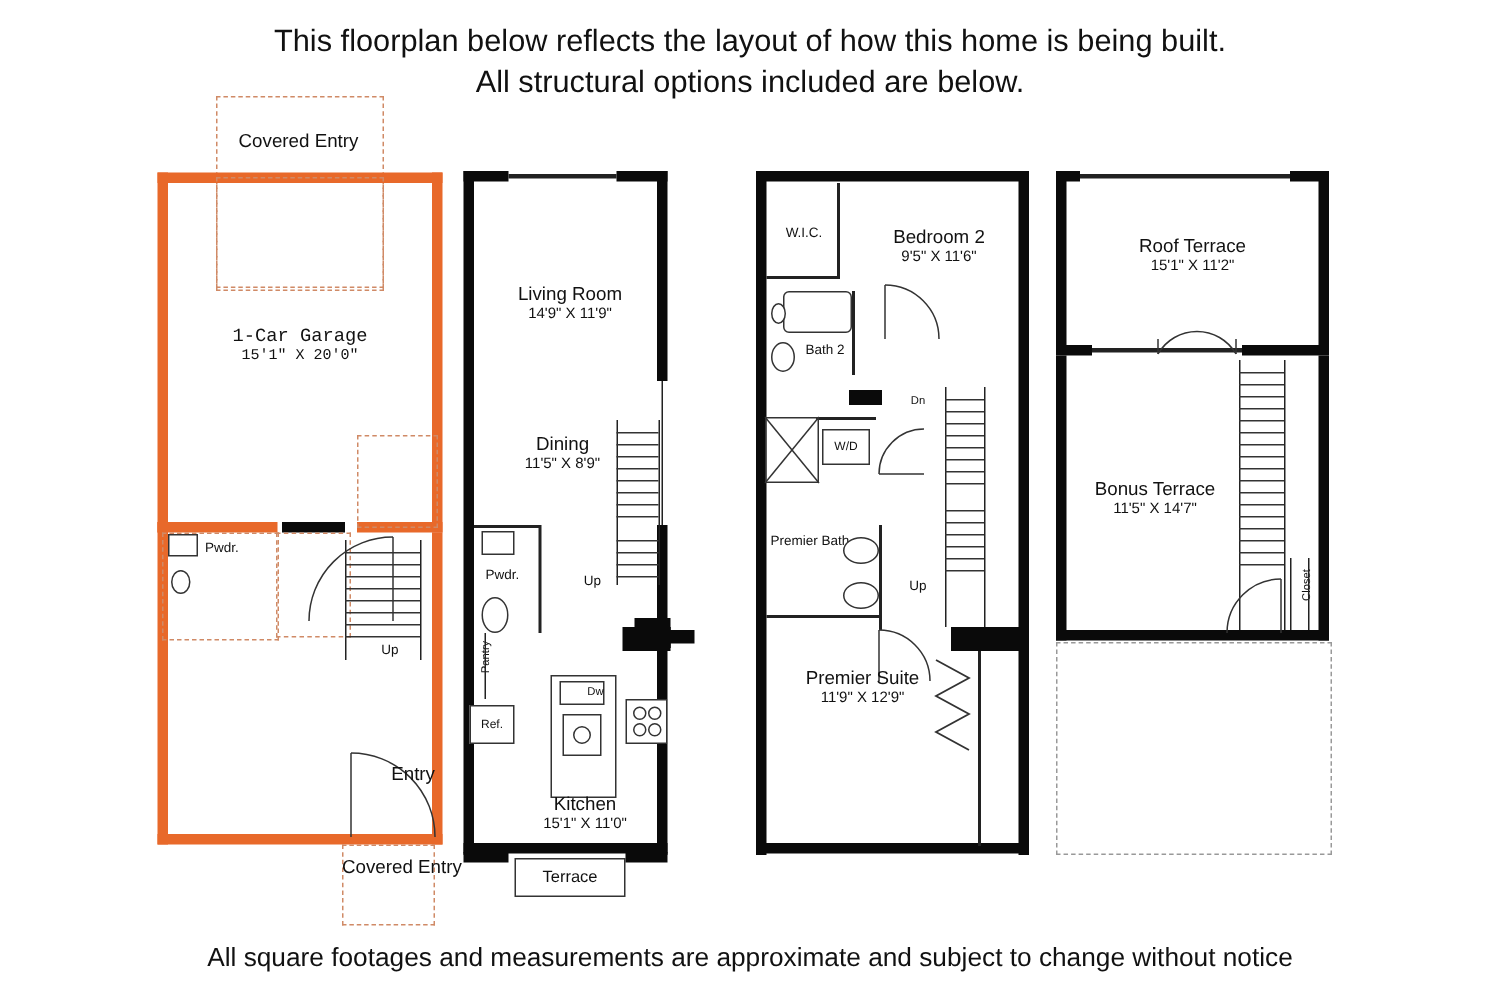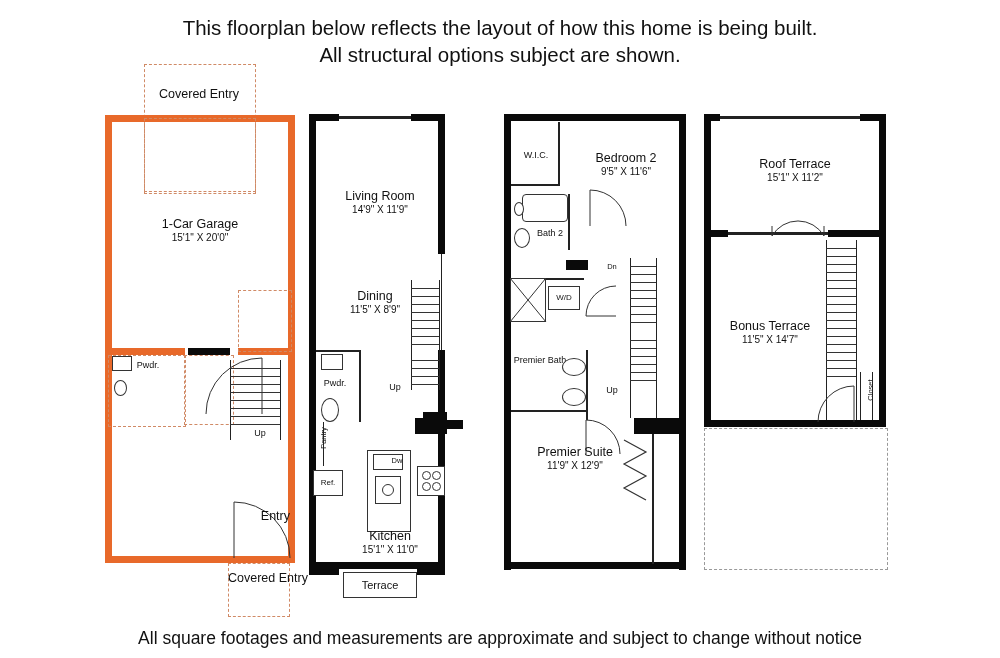--- a/index.html
+++ b/index.html
@@ -119,21 +119,21 @@
   }
   svg.door { position: absolute; overflow: visible; }
 </style>
 </head>
 <body>
 
 <div class="stage">
 
   <div class="hdr">
     <div>This floorplan below reflects the layout of how this home is being built.</div>
-    <div>All structural options subject are shown.</div>
+    <div>All structural options included are below.</div>
   </div>
 
   <div class="plan" style="left:100px; top:60px; width:200px; height:560px;">
 
     <div class="dash" style="left:44px; top:4px; width:110px; height:128px;"></div>
     <div class="lbl" style="left:44px; top:28px; width:110px;">
       <div class="nm">Covered Entry</div>
     </div>
 
     <div class="wall-o" style="left:5px; top:55px; width:190px; height:7px;"></div>
@@ -141,21 +141,21 @@
     <div class="wall-o" style="left:188px; top:55px; width:7px; height:240px;"></div>
 
     <div class="wall-o" style="left:5px; top:288px; width:80px; height:7px;"></div>
     <div class="wall-o" style="left:138px; top:288px; width:57px; height:7px;"></div>
     <div class="wall-o" style="left:5px; top:288px; width:7px; height:215px;"></div>
     <div class="wall-o" style="left:188px; top:295px; width:7px; height:208px;"></div>
     <div class="wall-o" style="left:5px; top:496px; width:190px; height:7px;"></div>
 
     <div class="wall" style="left:88px; top:288px; width:42px; height:7px;"></div>
 
-    <div class="lbl" style="left:30px; top:158px; width:140px;">
+    <div class="lbl" style="left:30px; top:158px; width:140px;font-family:Liberation Mono, monospace;">
       <div class="nm">1-Car Garage</div>
       <div class="dim">15'1" X 20'0"</div>
     </div>
 
     <div class="dash" style="left:44px; top:58px; width:110px; height:72px;"></div>
     <div class="dash" style="left:138px; top:230px; width:52px; height:60px;"></div>
     <div class="dash" style="left:8px; top:295px; width:76px; height:70px;"></div>
     <div class="dash" style="left:84px; top:295px; width:48px; height:68px;"></div>
 
     <div class="fixture" style="left:12px; top:296px; width:18px; height:13px;"></div>

